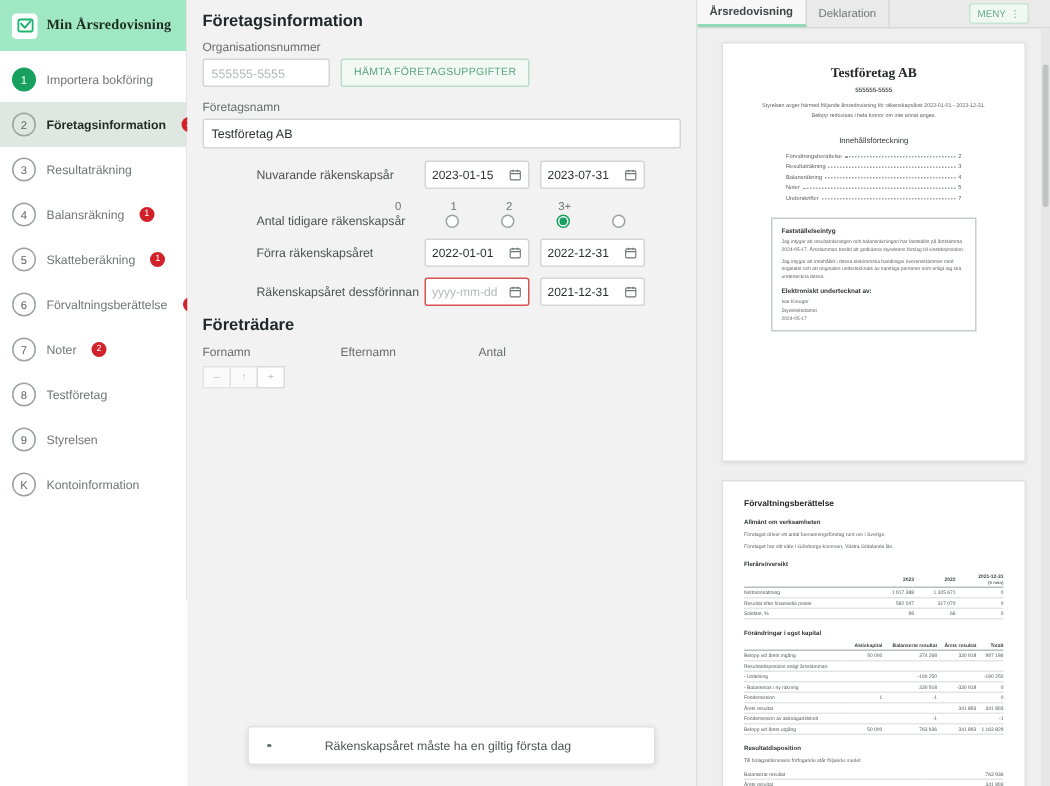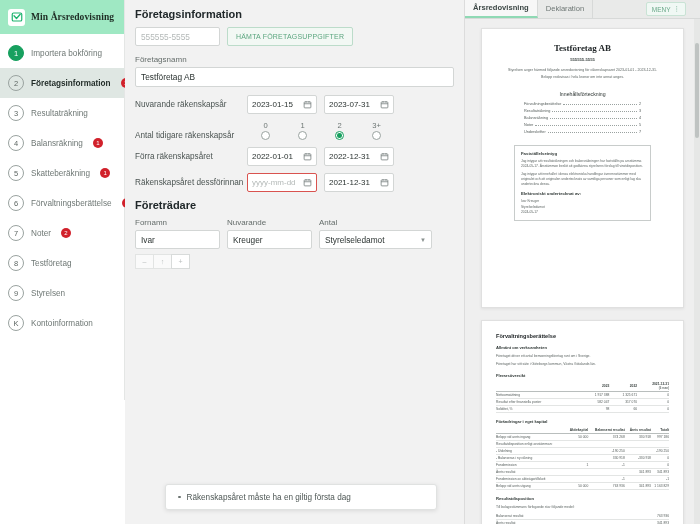--- a/index.html
+++ b/index.html
@@ -83,21 +83,21 @@
   .org-input { width: 85px; }
   .btn-outline {
     height: 19px; border: 1px solid #bcdcca; background: #f2f8f4;
     border-radius: 2px; color: #5aa57e; font-size: 7px;
     padding: 0 8px; display: flex; align-items: center;
     letter-spacing: .2px; cursor: pointer; white-space: nowrap;
   }
   .full-input { width: 100%; margin-bottom: 8px; height: 20px; }
 
   .grid-row {
-    display: flex; align-items: center; margin-bottom: 7px;
+    display: flex; align-items: center; margin-bottom: 7px; margin-left: 36px;
   }
   .grid-label {
     width: 112px; flex: 0 0 112px; font-size: 8.2px; color: #4b5452;
   }
   .date-field {
     width: 70px; height: 19px; background: #fff;
     border: 1px solid #d3d6d5; border-radius: 2px;
     display: flex; align-items: center; justify-content: space-between;
     padding: 0 4px; font-size: 8px; color: #2b3331;
     margin-right: 7px; cursor: text;
@@ -154,21 +154,21 @@
     width: 272px; min-height: 26px;
     background: #fff; border: 1px solid #e0e2e1;
     border-radius: 3px; box-shadow: 0 1px 4px rgba(0,0,0,.10);
     display: flex; align-items: center;
     padding: 6px 8px 6px 12px;
   }
   .toast-dot {
     width: 2.5px; height: 2.5px; border-radius: 50%;
     background: #6b7371; margin-right: 6px; flex: 0 0 2.5px;
   }
-  .toast-text { font-size: 8.2px; color: #4e5755; }
+  .toast-text { font-size: 8.2px; color: #4e5755; margin-left: 30px; }
 
   
   .preview {
     flex: 1 1 auto; height: 524px; background: #efefef;
     display: flex; flex-direction: column; position: relative;
   }
   .tabbar {
     height: 19px; background: #e9eae9;
     display: flex; align-items: flex-end;
     border-bottom: 1px solid #d7d9d8; position: relative;
@@ -301,20 +301,21 @@
           <span class="nav-label">Kontoinformation</span>
         </div>
       </div>
   </div>
 
   <div class="center">
     <div class="form-card">
 
       <div class="section-title">Företagsinformation</div>
 
+      <div class="field-label">Organisationsnummer</div>
       <div class="row-inline" style="margin-bottom:9px;">
         <div class="input org-input placeholder">555555-5555</div>
         <div class="btn-outline">HÄMTA FÖRETAGSUPPGIFTER</div>
       </div>
 
       <div class="field-label">Företagsnamn</div>
       <div class="input full-input">Testföretag AB</div>
 
       <div class="grid-row">
         <div class="grid-label">Nuvarande räkenskapsår</div>
@@ -414,30 +415,22 @@
                 <line x1="8" y1="3" x2="8" y2="7" stroke="#6e7775" stroke-width="2"></line>
                 <line x1="16" y1="3" x2="16" y2="7" stroke="#6e7775" stroke-width="2"></line>
               </svg>
           </span>
         </div>
       </div>
 
       <div class="section-title" style="margin-top:6px;">Företrädare</div>
       <div class="rep-head">
         <span class="col-fn">Fornamn</span>
-        <span class="col-ln">Nuvarande</span>
+        <span class="col-ln">Efternamn</span>
         <span class="col-role">Antal</span>
-      </div>
-      <div class="rep-row">
-        <div class="input col-fn">Ivar</div>
-        <div class="input col-ln">Kreuger</div>
-        <div class="select col-role">
-          <span>Styrelseledamot</span>
-          <span class="caret">▼</span>
-        </div>
       </div>
       <div class="mini-btns" id="mini-btns">
           <div class="mini-btn">–</div>
           <div class="mini-btn">↑</div>
           <div class="mini-btn raised">+</div>
         </div>
     </div>
 
     <div class="toast">
       <span class="toast-dot"></span>

